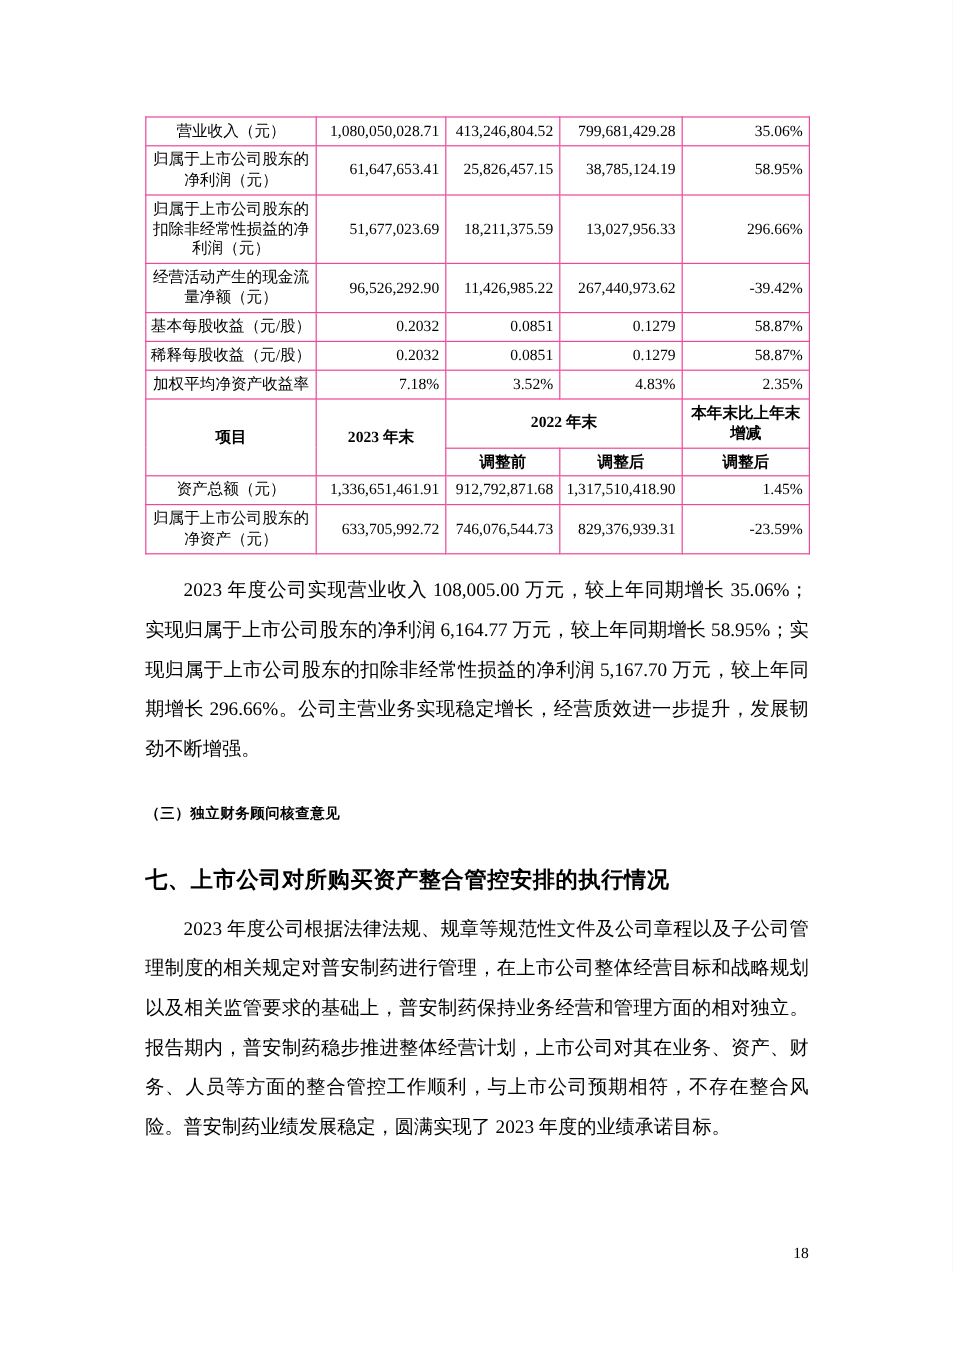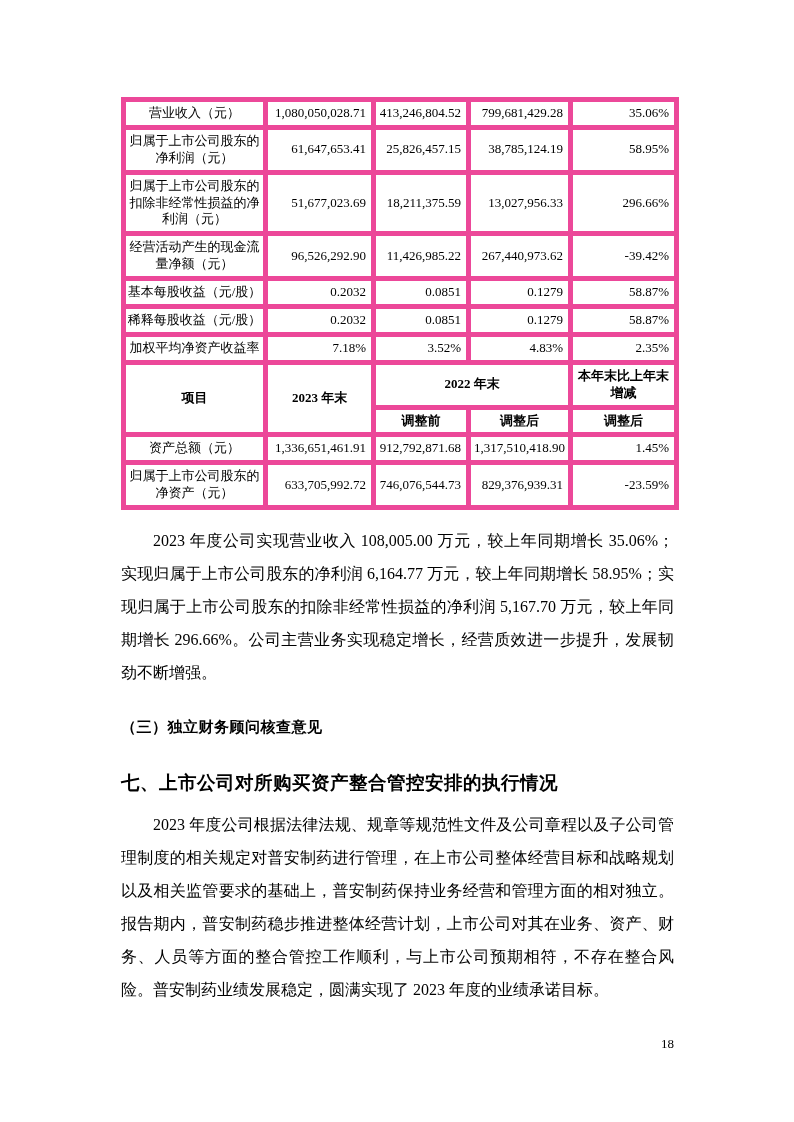--- a/index.html
+++ b/index.html
@@ -10,37 +10,37 @@
     background:#ffffff; margin:0 auto; overflow:hidden;
   }
   .content { position:absolute; left:121px; top:97px; width:553px; }
 
   
   .fin-table {
     border-collapse:collapse; table-layout:fixed; width:553px;
     font-size:13px; color:#000;
   }
   .fin-table td {
-    border:5px solid #ec4899; line-height:1.3; vertical-align:middle;
+    border:1px solid #ec4899; line-height:1.3; vertical-align:middle;
   }
   .cell-label  { text-align:center; padding:3px 1px; }
   .cell-num    { text-align:right;  padding:3px 5px 3px 3px; }
   .cell-header { text-align:center; font-weight:bold; padding:3px 2px; }
 
   
   .body-para {
     font-size:16px; line-height:33px; text-align:justify;
     text-indent:32px; margin-top:13px;
   }
   .para-first { margin-top:14px; }
   .para-tight { margin-top:9px; }
 
   .heading-sub {
     font-family:"Liberation Sans","DejaVu Sans",sans-serif;
-    font-size:15px; font-weight:bold;
+    font-size:12px; font-weight:bold;
     margin-top:29px; margin-bottom:5px; letter-spacing:0.5px;
   }
   .heading-main {
     font-family:"Liberation Sans","DejaVu Sans",sans-serif;
     font-size:18.5px; font-weight:bold;
     margin-top:33px; margin-bottom:7px; letter-spacing:0.5px;
   }
 
   .page-number {
     position:absolute; top:1036px; right:120px;

